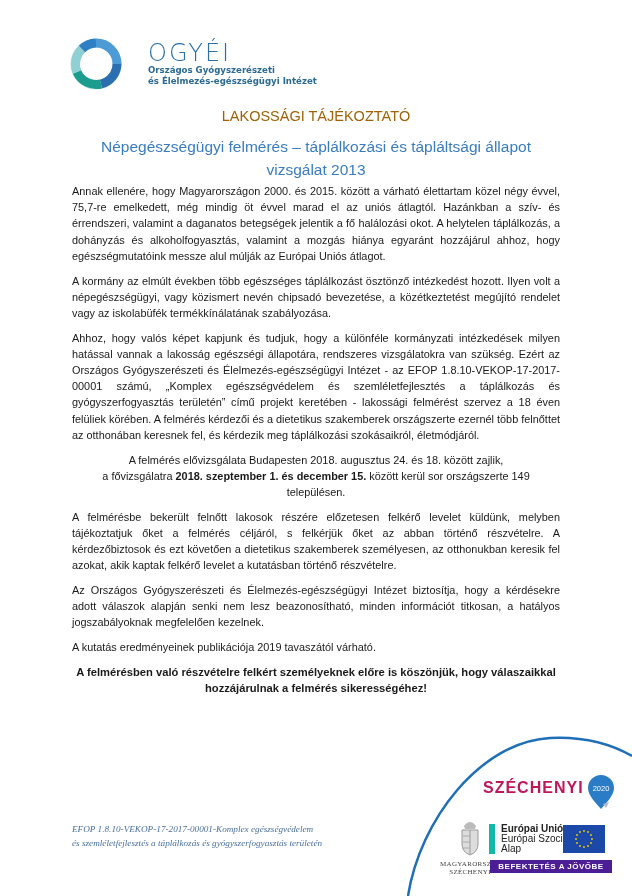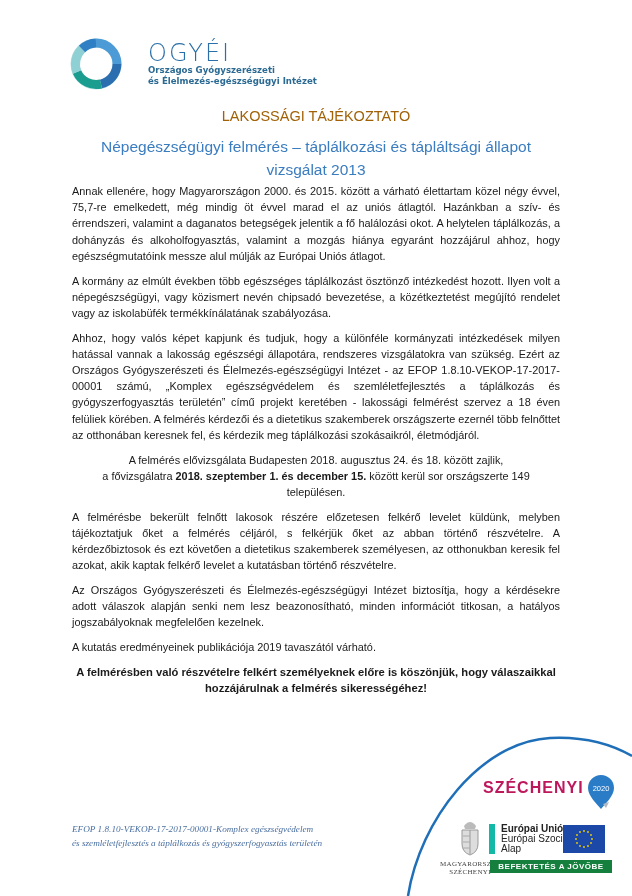--- a/index.html
+++ b/index.html
@@ -20,21 +20,21 @@
   .szechenyi { position:absolute; left:483px; top:770px; display:flex; align-items:center; }
   .sz-text { font-weight:bold; font-size:16px; letter-spacing:1px; color:#be185d; }
   .sz-pin { width:28px; height:36px; margin-left:3px; position:relative; top:4px; }
   .footer-note { position:absolute; left:72px; top:822px; font-family:"Liberation Serif", serif; font-style:italic; font-size:9.2px; color:#4a6fa0; line-height:14px; }
   .crest { position:absolute; left:440px; top:818px; width:60px; text-align:center; }
   .crest-label { font-family:"Liberation Serif", serif; font-size:7px; color:#444; line-height:8px; letter-spacing:0.3px; }
   .eu-block { position:absolute; left:489px; top:824px; }
   .eu-text { border-left:6px solid #14b8a6; padding-left:6px; font-size:10px; line-height:10px; color:#222; }
   .eu-text b { font-weight:bold; }
   .eu-flag { position:absolute; left:563px; top:825px; width:42px; height:28px; background:#1c49a8; }
-  .eu-banner { position:absolute; left:490px; top:860px; width:122px; height:13px; background:#15803d; color:#fff; font-size:8px; font-weight:bold; letter-spacing:0.5px; text-align:center; line-height:13px; }
+  .eu-banner { position:absolute; left:490px; top:860px; width:122px; height:13px; background:#4c1d95; color:#fff; font-size:8px; font-weight:bold; letter-spacing:0.5px; text-align:center; line-height:13px; }
 </style>
 </head>
 <body>
 
 <div class="logo">
   <svg viewBox="0 0 56 56">
     <circle cx="28" cy="28" r="21" fill="none" stroke="#bfe3e6" stroke-width="9"></circle>
     <path d="M28 7 A21 21 0 0 1 49 28" fill="none" stroke="#4d9bd6" stroke-width="9"></path>
     <path d="M49 28 A21 21 0 0 1 33 48" fill="none" stroke="#2c6fb0" stroke-width="9"></path>
     <path d="M33 48 A21 21 0 0 1 9 36" fill="none" stroke="#1a9d8e" stroke-width="9"></path>

